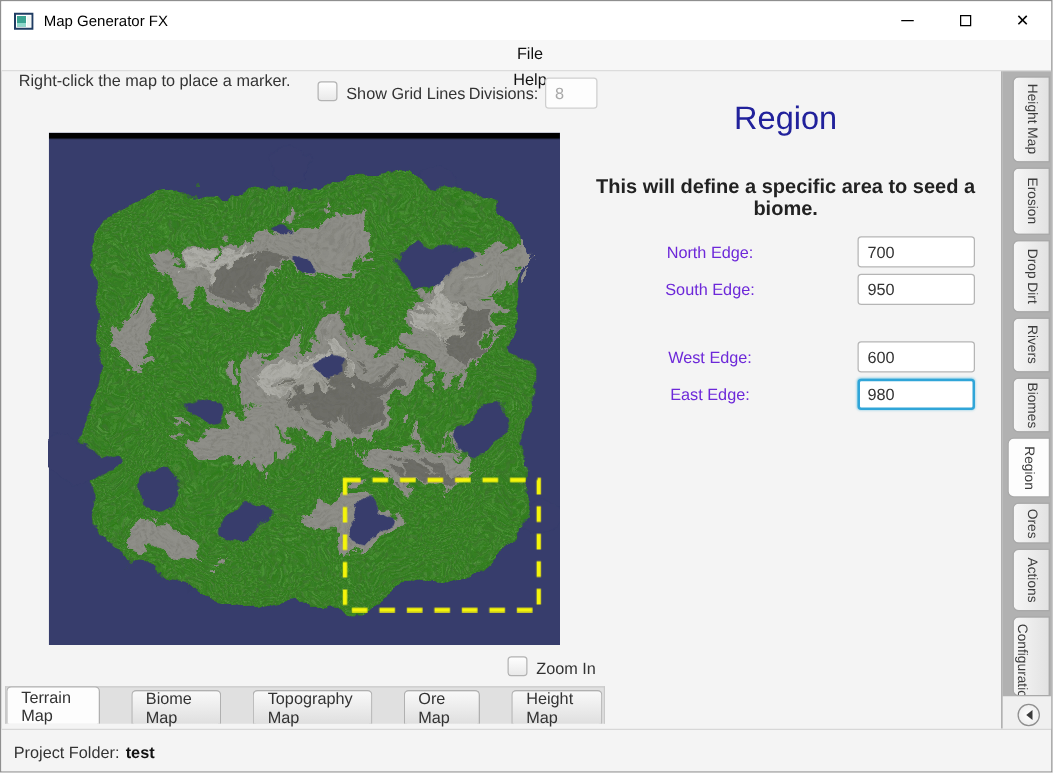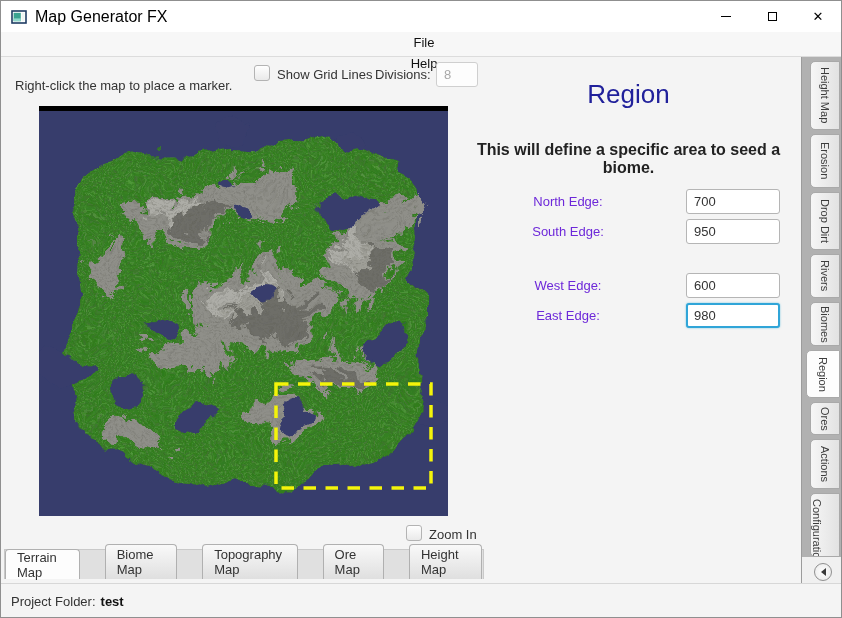--- a/index.html
+++ b/index.html
@@ -5,31 +5,31 @@
   html,body{margin:0;padding:0;background:#c9c9c9;}
   *{box-sizing:border-box;}
   .win{
     position:relative;width:842px;height:618px;background:#f4f4f4;
     border:1px solid #8f8f8f;overflow:hidden;
     font-family:"Liberation Sans",sans-serif;color:#333;font-size:13px;
   }
   
   .titlebar{position:absolute;left:0;top:0;width:100%;height:31px;background:#ffffff;display:flex;align-items:center;}
   .app-icon{margin:0 8px 0 10px;width:16px;height:16px;flex:0 0 auto;}
-  .title-text{font-size:16px;color:#000;}
+  .title-text{font-size:12px;color:#000;}
   .winbtns{position:absolute;right:0;top:0;height:31px;display:flex;}
   .winbtn{width:46px;height:31px;display:flex;align-items:center;justify-content:center;color:#000;}
   .glyph-min{display:block;width:10px;height:1px;background:#000;}
   .glyph-max{display:block;width:9px;height:9px;border:1px solid #000;}
   .glyph-close{font-size:13px;line-height:1;}
   
   .menubar{position:absolute;left:0;top:31px;width:100%;height:25px;background:#f7f7f7;border-bottom:1px solid #dcdcdc;display:flex;align-items:center;padding-left:6px;flex-direction:column;}
   .menu-item{padding:3px 11px;font-size:13px;color:#111;}
   
-  .instruction{position:absolute;left:14px;top:77px;color:#333;}
+  .instruction{position:absolute;left:14px;top:56px;color:#333;}
   .cb{display:inline-block;width:16px;height:16px;border:1px solid #b3b3b3;border-radius:3px;background:linear-gradient(#fefefe,#e9e9e9);vertical-align:middle;}
   .cb-grid{position:absolute;left:253px;top:64px;}
   .cb-grid-label{position:absolute;left:276px;top:66px;}
   .divisions-label{position:absolute;left:374px;top:66px;}
   .divisions-field{position:absolute;left:435px;top:61px;width:42px;height:25px;border:1px solid #cfcfcf;border-radius:3px;background:#fdfdfd;color:#a9a9a9;font-size:13px;padding:0 7px;font-family:"Liberation Sans",sans-serif;}
   
   .map-wrap{position:absolute;left:38px;top:105px;width:409px;height:410px;}
   .cb-zoom{position:absolute;left:405px;top:524px;}
   .cb-zoom-label{position:absolute;left:428px;top:526px;}
   
@@ -45,21 +45,21 @@
   .side-strip{position:absolute;left:800px;top:56px;width:42px;height:526px;background:#f0f0f0;border-left:1px solid #9c9c9c;}
   .side-tabs-zone{position:absolute;left:0;top:0;width:41px;height:500px;background:#b1b1b1;overflow:hidden;display:flex;flex-direction:column;align-items:flex-end;padding:4px 3px 0 0;gap:4px;}
   .vtab{width:30px;border:1px solid #a9a9a9;border-radius:5px 0 0 5px;background:linear-gradient(to left,#e2e2e2,#f6f6f6);display:flex;align-items:center;justify-content:center;flex:0 0 auto;overflow:hidden;}
   .vtab span{writing-mode:vertical-rl;font-size:11px;color:#3c3c3c;white-space:nowrap;}
   .vtab.selected{width:34px;background:#fdfdfd;}
   .vtab.clipped{justify-content:flex-start;padding-top:6px;}
   .overflow-btn{position:absolute;left:12px;top:506px;width:18px;height:18px;border:1px solid #8f8f8f;border-radius:50%;background:radial-gradient(#ffffff,#e8e8e8);display:flex;align-items:center;justify-content:center;}
   .tri-left{width:0;height:0;border:4px solid transparent;border-right:5px solid #3a3a3a;margin-left:-4px;}
   
   .bottom-strip{position:absolute;left:3px;top:548px;width:480px;height:30px;background:#e0e0e0;border:1px solid #c9c9c9;border-bottom:none;display:flex;align-items:flex-end;gap:24px;}
-  .btab{height:35px;border:1px solid #b0b0b0;border-bottom:none;border-radius:4px 4px 0 0;background:linear-gradient(#f9f9f9,#dfdfdf);padding:0 11px;display:flex;align-items:center;font-size:13px;color:#333;margin-right:1px;}
+  .btab{height:27px;border:1px solid #b0b0b0;border-bottom:none;border-radius:4px 4px 0 0;background:linear-gradient(#f9f9f9,#dfdfdf);padding:0 11px;display:flex;align-items:center;font-size:13px;color:#333;margin-right:1px;}
   .btab.selected{height:30px;background:#fdfdfd;}
   
   .statusbar{position:absolute;left:0;top:582px;width:100%;height:36px;background:#f4f4f4;border-top:1px solid #d7d7d7;display:flex;align-items:center;padding-left:10px;}
   .statusbar b{margin-left:5px;color:#111;}
 </style>
 </head>
 <body>
 
 <div class="win">
 

